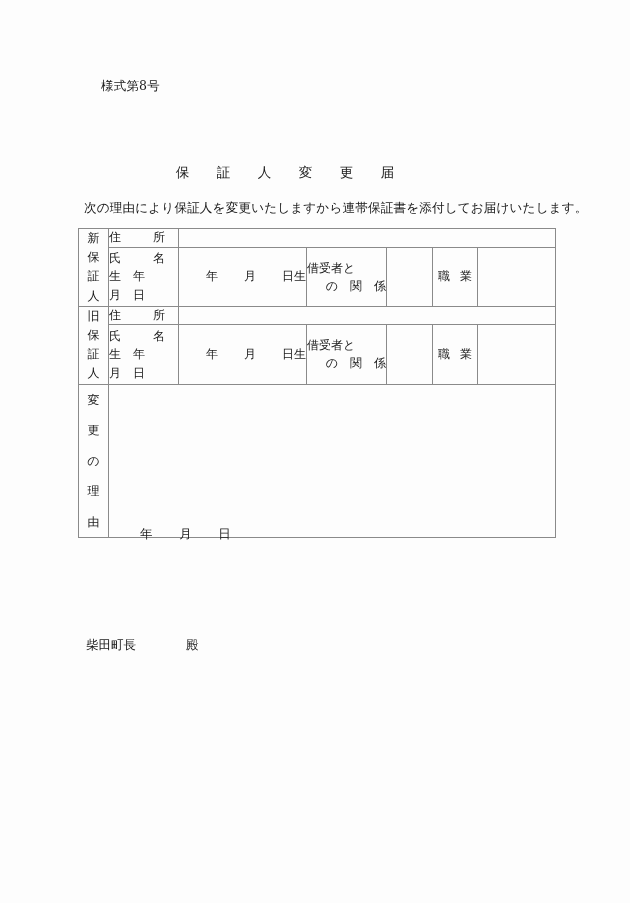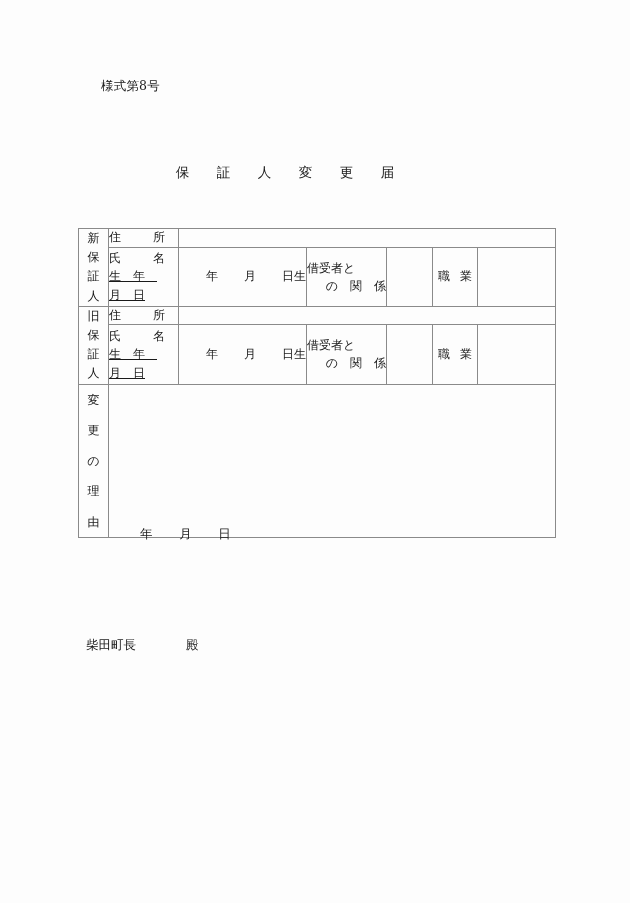--- a/index.html
+++ b/index.html
@@ -133,21 +133,20 @@
   }
   .lbl-name .row1 {
     display: flex;
     justify-content: space-between;
     width: 56px;
   }
   .lbl-name .row2 {
     display: flex;
     justify-content: center;
     width: 56px;
-    text-decoration: underline;
   }
   .dob-cell {
     width: 128px;
     padding: 6px 8px 6px 6px;
     text-align: right;
   }
   .dob-inner {
     display: inline-flex;
     align-items: baseline;
     gap: 26px;
@@ -231,20 +230,21 @@
 </head>
 <body>
 
 <div class="page">
 
   <div class="form-no">様式第8号</div>
 
 
   <div class="doc-title">保　証　人　変　更　届</div>
 
+  <div class="intro">次の理由により保証人を変更いたしますから連帯保証書を添付してお届けいたします。</div>
 
   <table class="form-table">
     <colgroup>
       <col style="width:30px">
       <col style="width:70px">
       <col style="width:128px">
       <col style="width:80px">
       <col style="width:46px">
       <col style="width:45px">
       <col style="width:78px">

